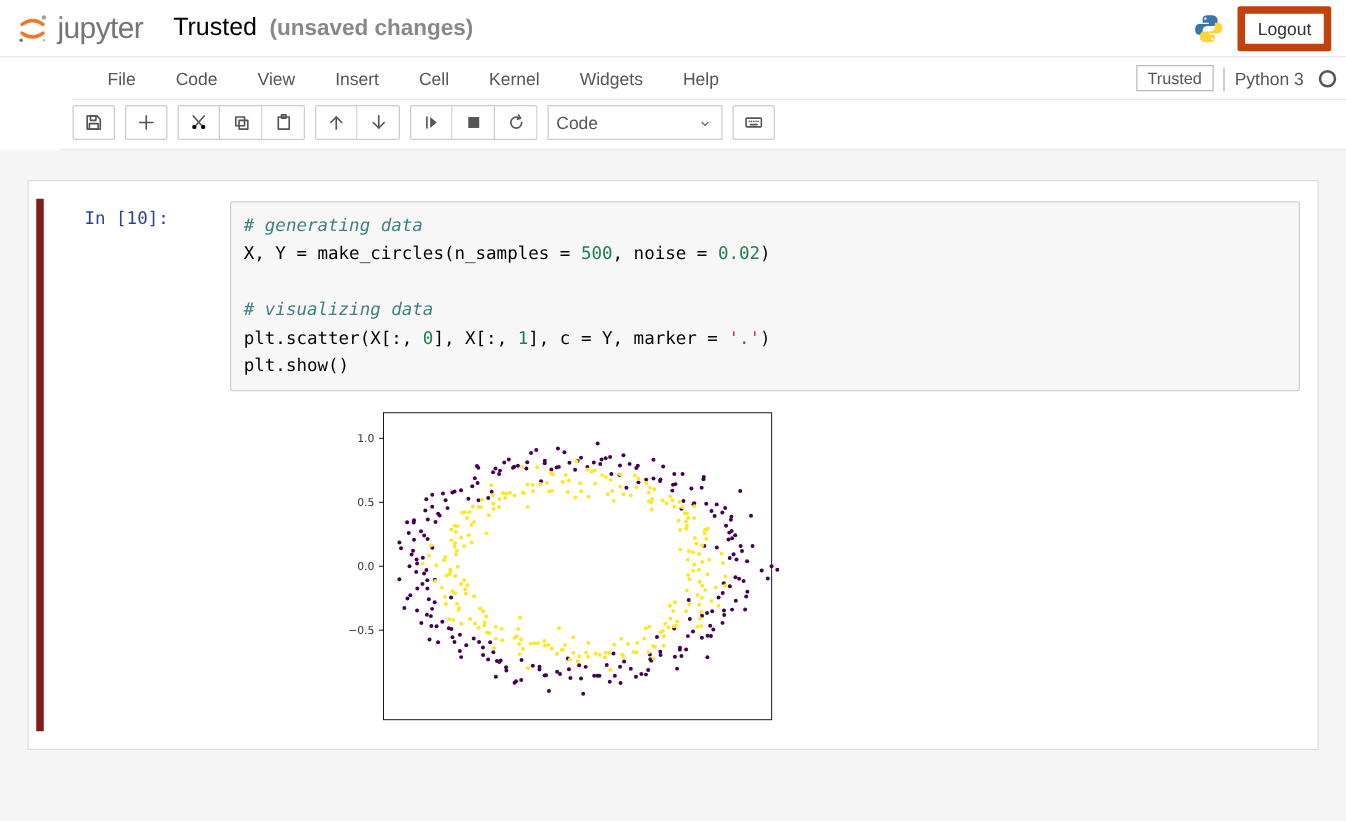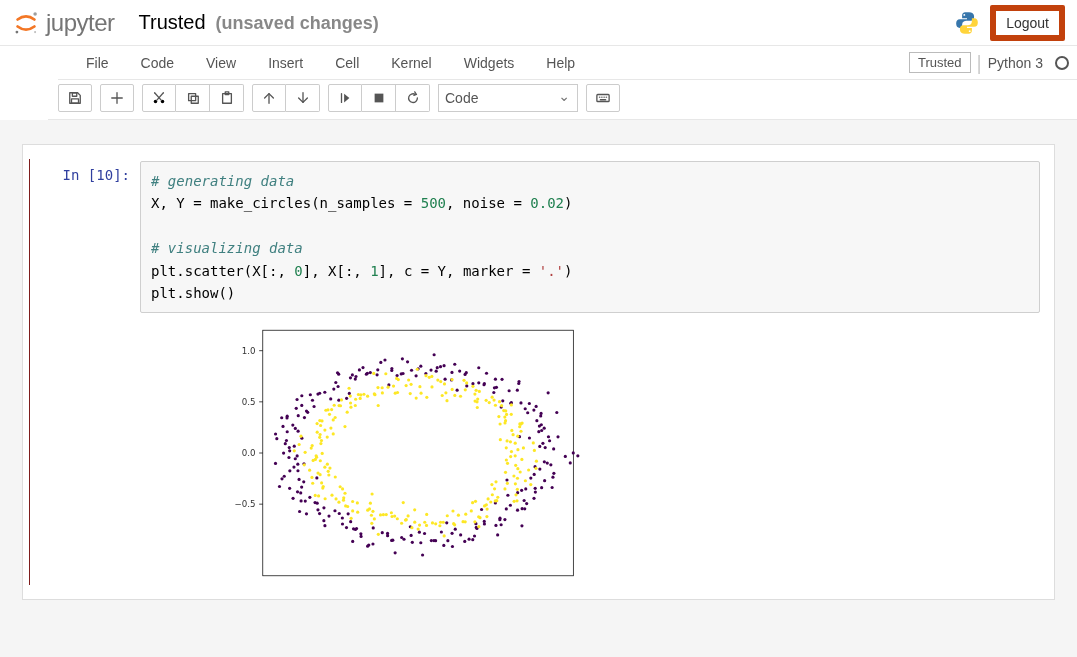--- a/index.html
+++ b/index.html
@@ -125,22 +125,23 @@
     .notebook-inner {
       background: #fff;
       border: 1px solid #ddd;
       margin: 0 auto;
       width: calc(100% - 28px);
       padding: 14px 6px;
       overflow: hidden;
     }
     .cell {
       display: flex;
-      border-left: 1px solid #7f1d1d;
+      border-left: 6px solid #7f1d1d;
       padding: 2px 0;
+      gap: 39px;
     }
     .cell-prompt {
       width: 110px;
       text-align: right;
       padding-right: 10px;
       padding-top: 6px;
       font-family: monospace;
       font-size: 14px;
       color: #303F9F;
       flex-shrink: 0;

